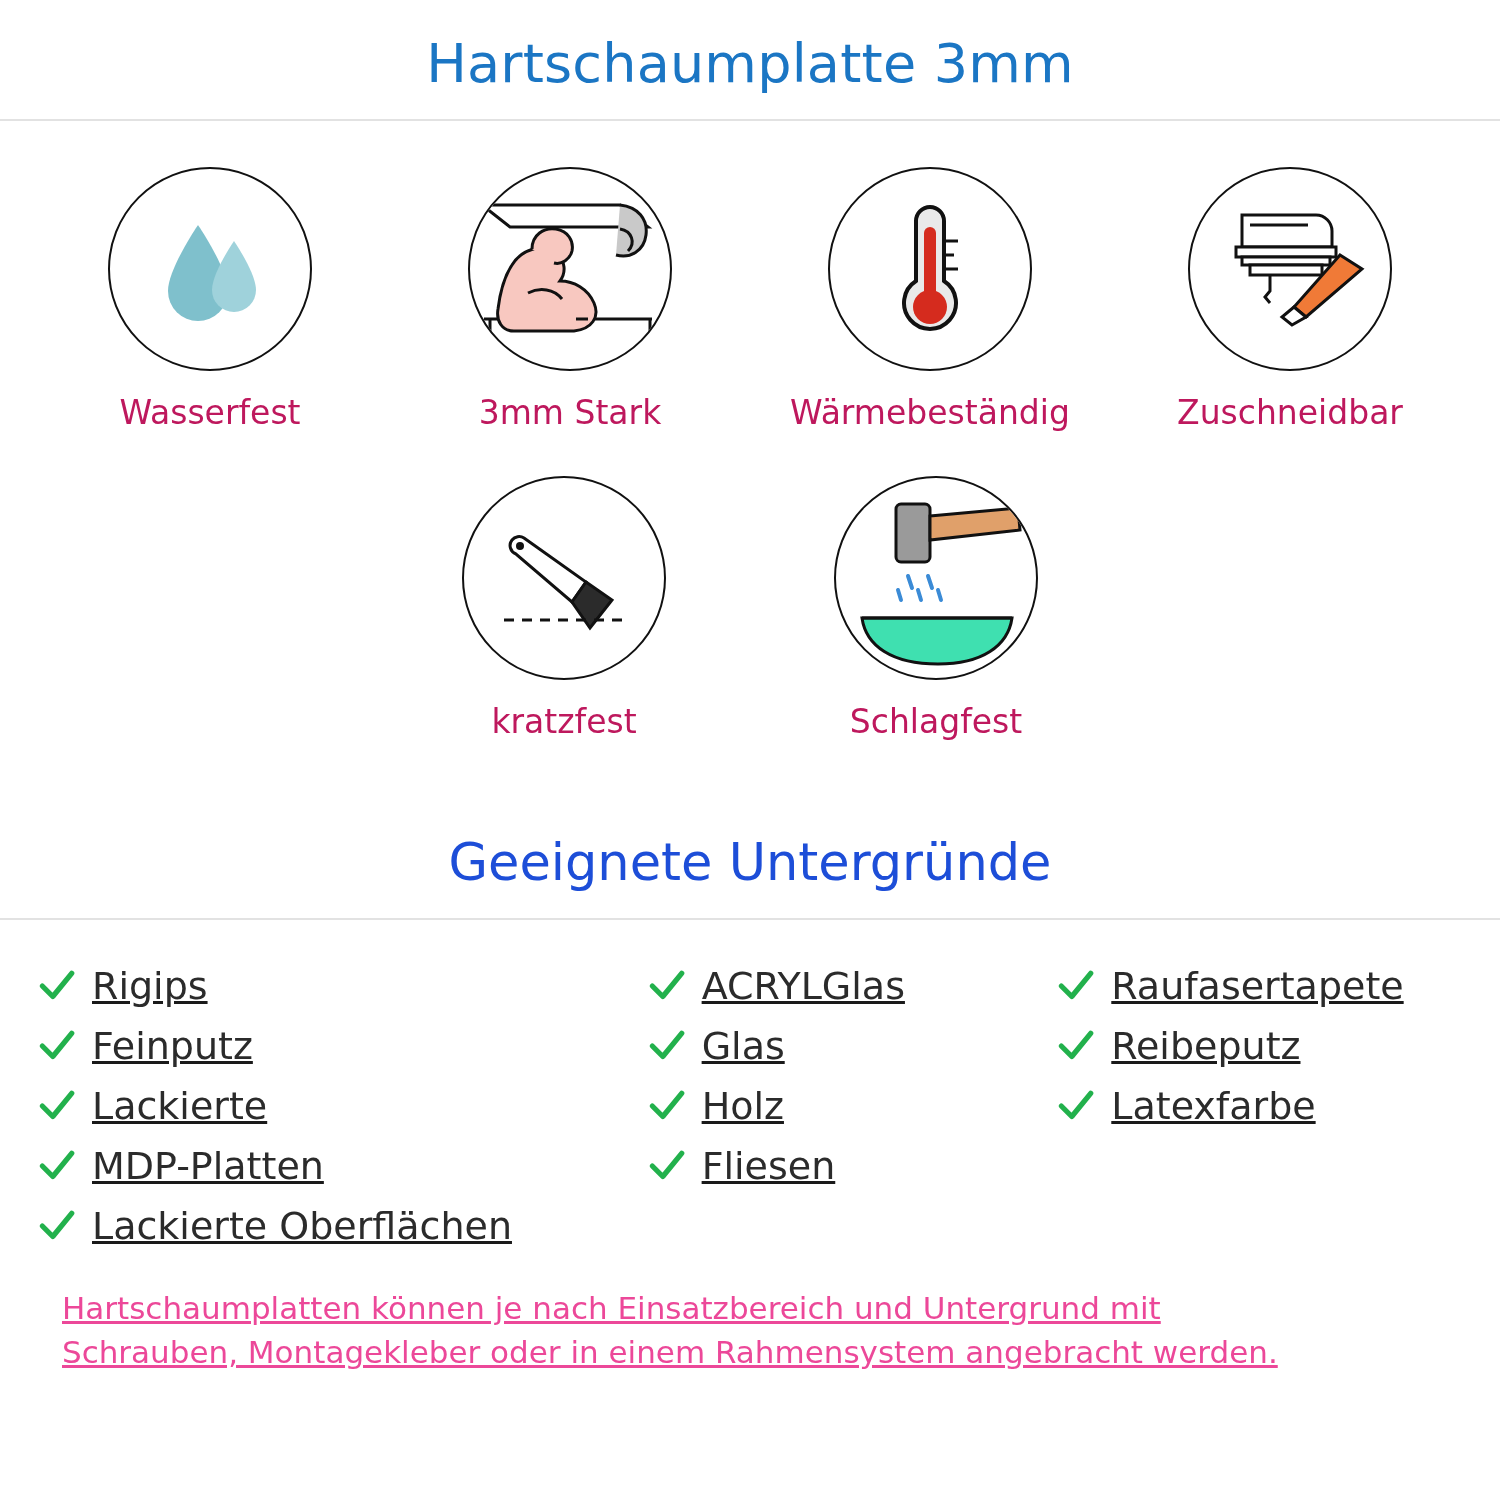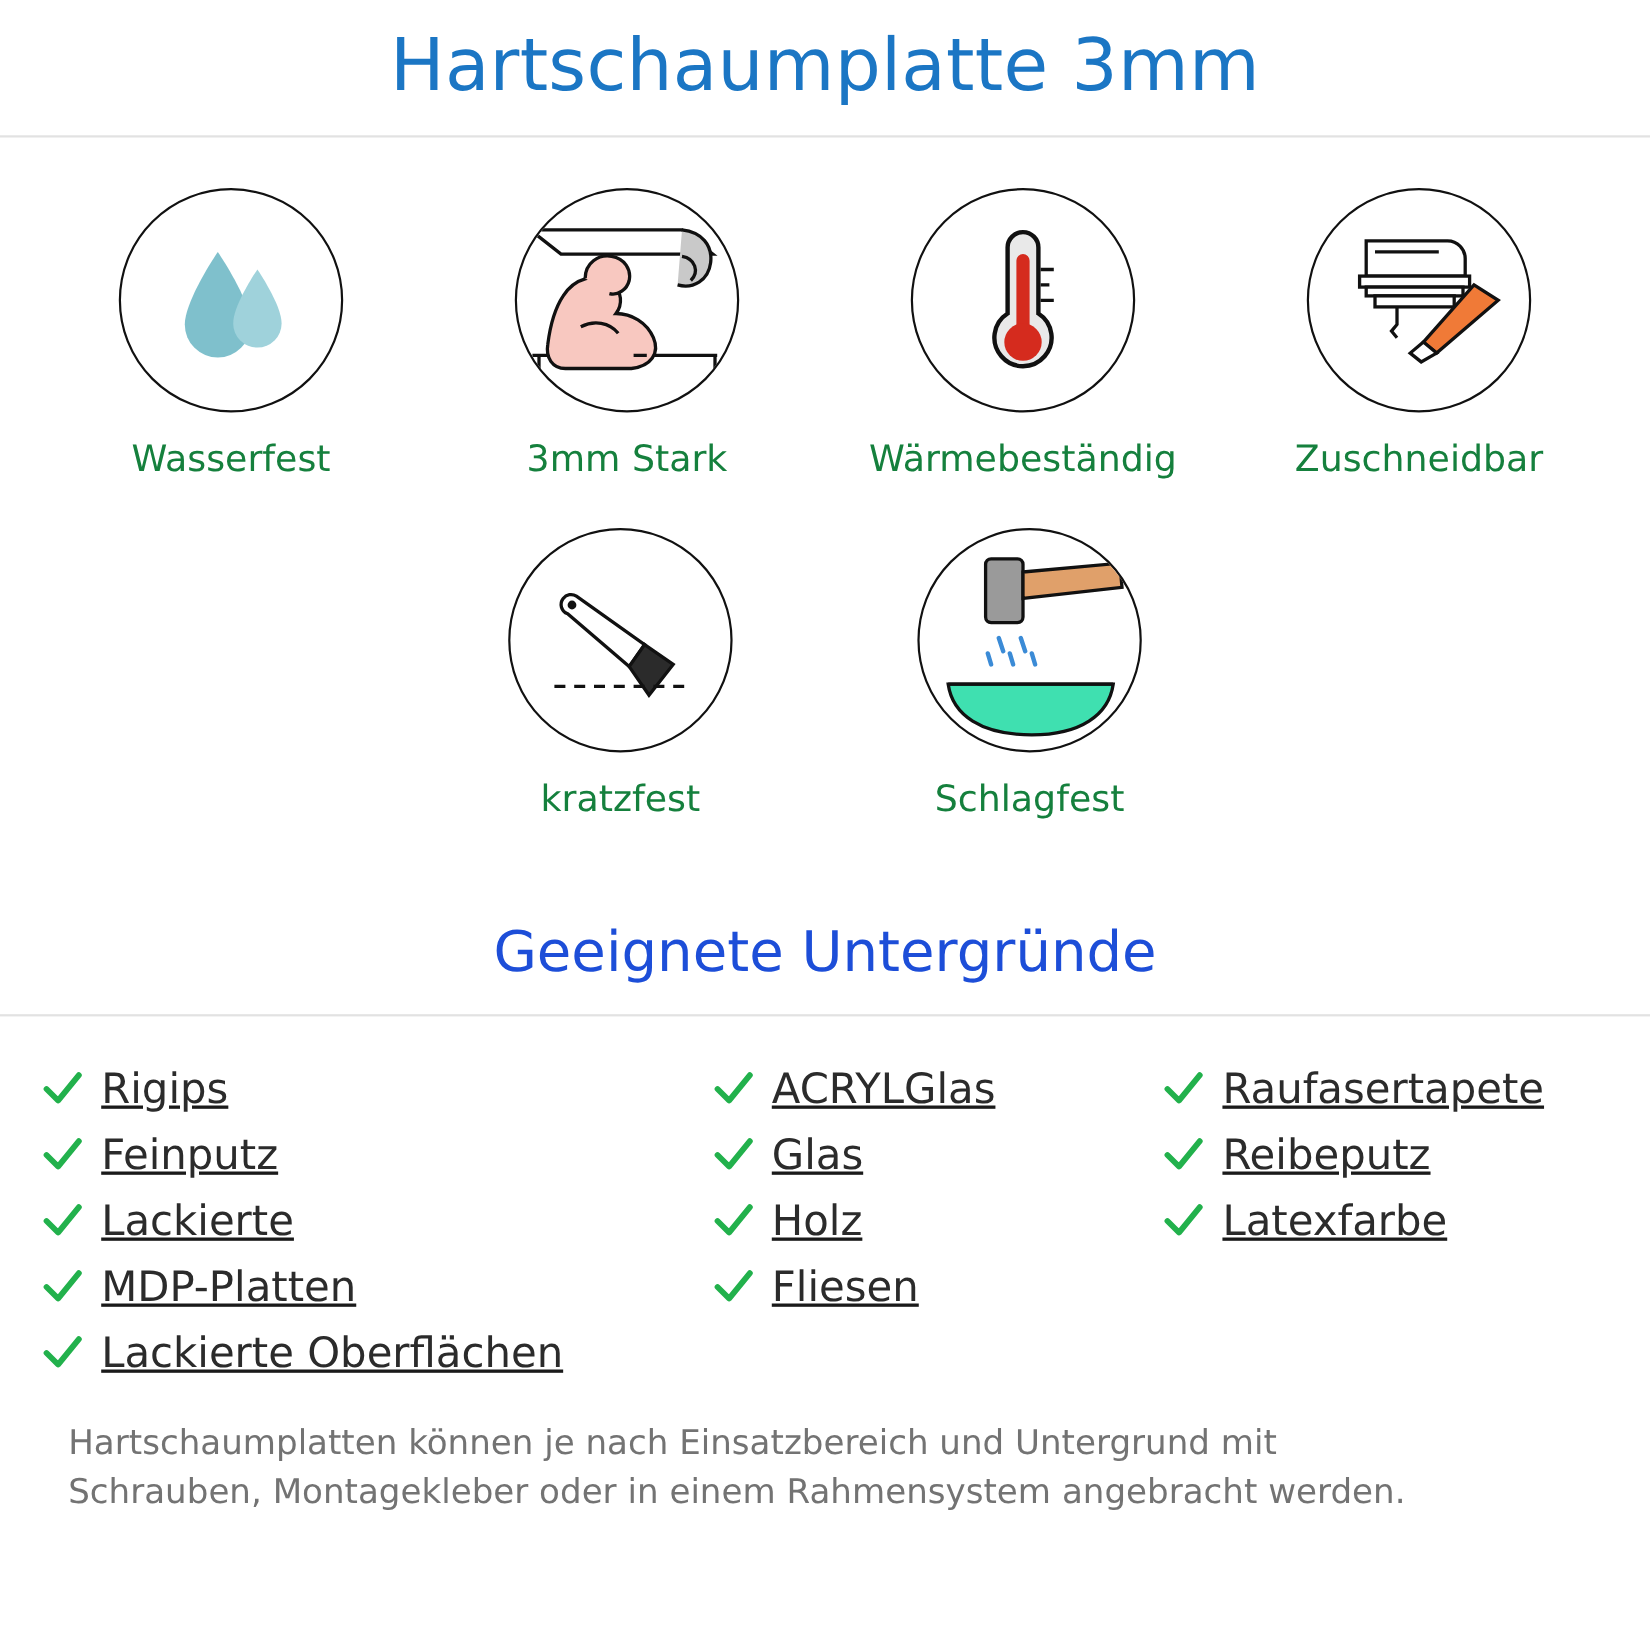--- a/index.html
+++ b/index.html
@@ -18,24 +18,24 @@
     position: relative;
     width: 1500px;
     height: 1500px;
     box-sizing: border-box;
   }
 
   
   .title {
     text-align: center;
     color: #1b76c4;
-    font-size: 66px;
+    font-size: 54px;
     font-weight: 400;
     letter-spacing: 0.2px;
-    padding-top: 24px;
+    padding-top: 34px;
     padding-bottom: 0;
     line-height: 1.1;
   }
   .rule {
     height: 2px;
     background: #e2e2e2;
     margin: 26px 0 0 0;
     width: 100%;
   }
 
@@ -64,21 +64,21 @@
     overflow: hidden;
     position: relative;
     background: #ffffff;
     display: flex;
     align-items: center;
     justify-content: center;
   }
   .feature-label {
     margin-top: 22px;
     font-size: 33px;
-    color: #15803d;
+    color: #be185d;
     text-align: center;
     white-space: nowrap;
   }
 
   
   .title2 {
     text-align: center;
     color: #1d4ed8;
     font-size: 51px;
     font-weight: 400;
@@ -116,23 +116,24 @@
     font-size: 38px;
     color: #2b2b2b;
     white-space: nowrap;
     line-height: 1;
   }
 
   
   .note {
     margin-top: 30px;
     padding: 0 62px;
-    color: #737373;
+    color: #ec4899;
     font-size: 31px;
     line-height: 1.42;
+    text-decoration: underline;
   }
   .note span { display: block; }
 </style>
 </head>
 <body>
 
 <div class="page">
 
   <div class="title">Hartschaumplatte 3mm</div>
   <div class="rule"></div>

